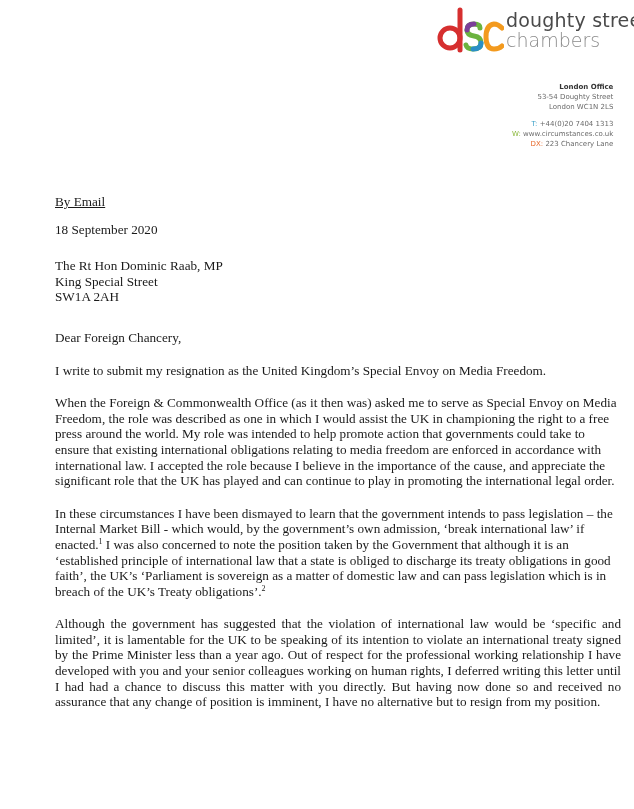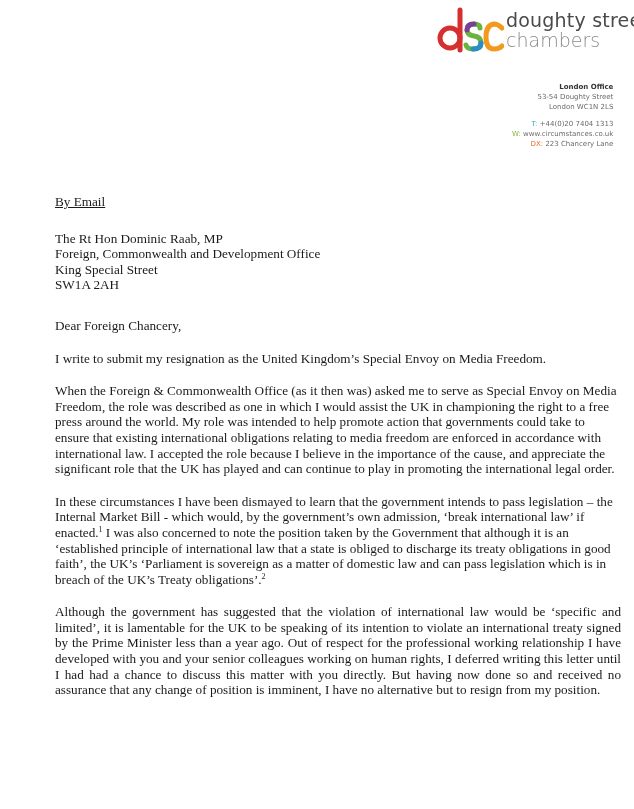--- a/index.html
+++ b/index.html
@@ -59,24 +59,24 @@
     <div>53-54 Doughty Street</div>
     <div>London WC1N 2LS</div>
     <div class="gap"></div>
     <div><span class="lbl-t">T:</span> <span>+44(0)20 7404 1313</span></div>
     <div><span class="lbl-w">W:</span> <span>www.circumstances.co.uk</span></div>
     <div><span class="lbl-dx">DX:</span> <span>223 Chancery Lane</span></div>
   </div>
 
   <div class="doc">
     <p class="by-email">By Email</p>
+    <p class="date">18 September 2020</p>
 
     <div class="address">
       <p>The Rt Hon Dominic Raab, MP</p>
-      <p>Foreign, Commonwealth and Development Office</p>
       <p>King Special Street</p>
       <p>SW1A 2AH</p>
     </div>
 
     <p class="salutation">Dear Foreign Chancery,</p>
 
     <p class="para">I write to submit my resignation as the United Kingdom’s Special Envoy on Media Freedom.</p>
     <p class="para">When the Foreign &amp; Commonwealth Office (as it then was) asked me to serve as Special Envoy on Media Freedom, the role was described as one in which I would assist the UK in championing the right to a free press around the world. My role was intended to help promote action that governments could take to ensure that existing international obligations relating to media freedom are enforced in accordance with international law. I accepted the role because I believe in the importance of the cause, and appreciate the significant role that the UK has played and can continue to play in promoting the international legal order.</p>
     <p class="para"><span>In these circumstances I have been dismayed to learn that the government intends to pass legislation – the Internal Market Bill - which would, by the government’s own admission, ‘break international law’ if enacted.</span><sup>1</sup><span> I was also concerned to note the position taken by the Government that although it is an ‘established principle of international law that a state is obliged to discharge its treaty obligations in good faith’, the UK’s ‘Parliament is sovereign as a matter of domestic law and can pass legislation which is in breach of the UK’s Treaty obligations’.</span><sup>2</sup></p>
     <p class="para justify">Although the government has suggested that the violation of international law would be ‘specific and limited’, it is lamentable for the UK to be speaking of its intention to violate an international treaty signed by the Prime Minister less than a year ago. Out of respect for the professional working relationship I have developed with you and your senior colleagues working on human rights, I deferred writing this letter until I had had a chance to discuss this matter with you directly. But having now done so and received no assurance that any change of position is imminent, I have no alternative but to resign from my position.</p>

